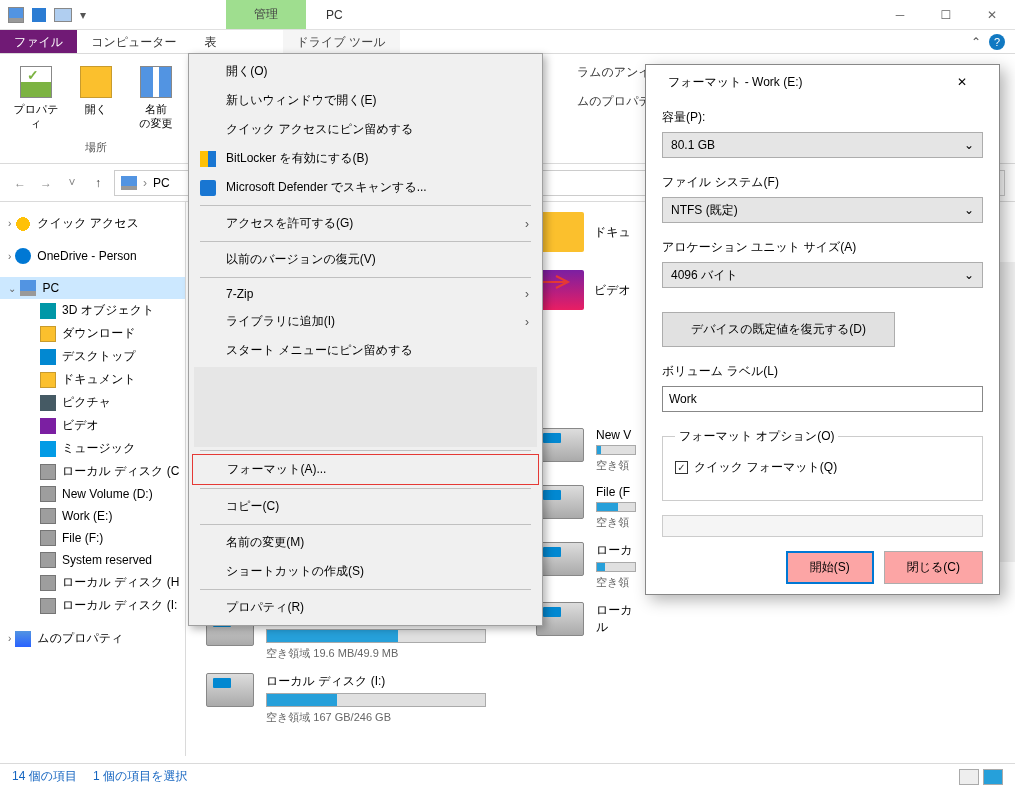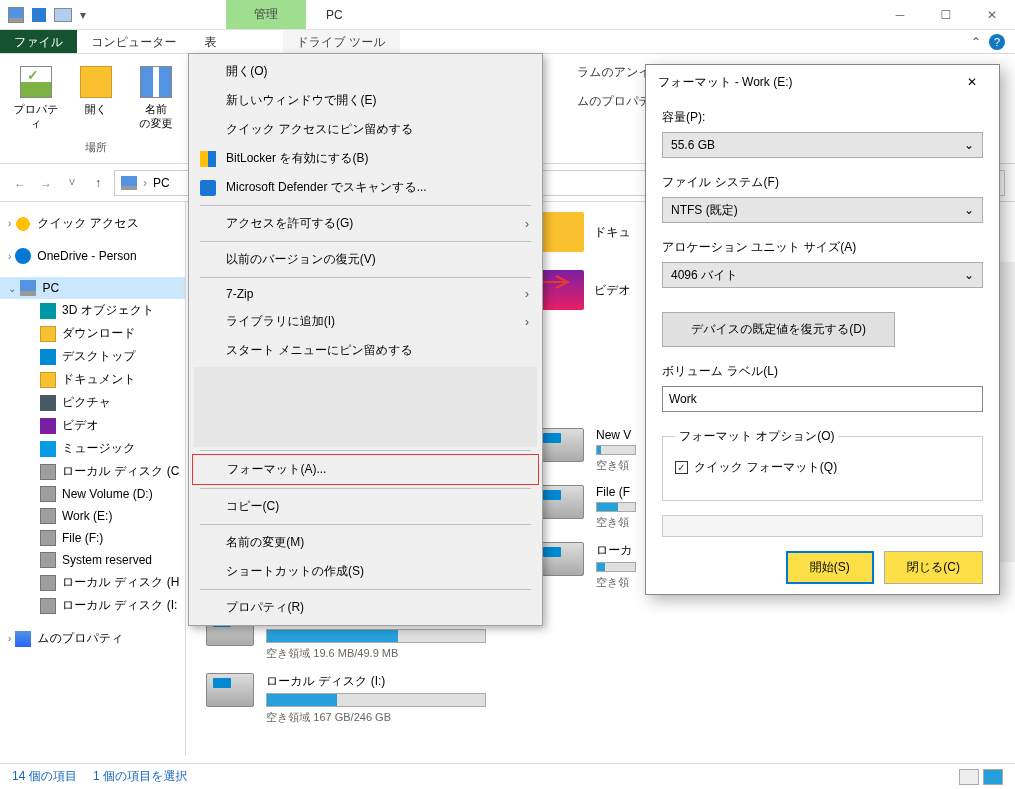--- a/index.html
+++ b/index.html
@@ -11,21 +11,21 @@
 .tb-check{width:14px;height:14px;background:#2b7cd3}
 .tb-tabs{width:18px;height:14px;background:#b0cef0;border:1px solid #888}
 .titlebar-dropdown{color:#555;cursor:default}
 .manage-tab{margin-left:140px;padding:6px 28px;background:#9fde8f;color:#444}
 .pc-label{margin-left:20px;color:#333}
 .winbtns{margin-left:auto;display:flex}
 .winbtn{width:46px;height:30px;display:flex;align-items:center;justify-content:center;color:#666}
 
 .ribbon-tabs{height:24px;display:flex;align-items:stretch;border-bottom:1px solid #dadada}
 .ribbon-tab{padding:4px 14px;color:#333}
-.ribbon-tab.file{background:#14532d;color:#fff}
+.ribbon-tab.file{background:#701a75;color:#fff}
 .ribbon-tab.manage-sub{background:#f5f5f5;color:#444;margin-left:52px}
 .ribbon-right{margin-left:auto;display:flex;align-items:center;padding-right:10px;gap:8px}
 .chevron-icon{color:#555}
 .help-icon{width:16px;height:16px;border-radius:50%;background:#1179c2;color:#fff;display:flex;align-items:center;justify-content:center;font-size:11px}
 
 .ribbon-body{height:110px;display:flex;padding:8px 10px;gap:10px;border-bottom:1px solid #dadada;position:relative}
 .ribbon-group{display:flex;flex-direction:column;align-items:center;height:100%}
 .ribbon-buttons{display:flex;gap:8px}
 .ribbon-btn{display:flex;flex-direction:column;align-items:center;width:52px;cursor:default}
 .ribbon-btn-icon{width:32px;height:32px;margin:4px 0}
@@ -86,35 +86,35 @@
 .ctx-item{display:flex;align-items:center;padding:6px 10px 6px 34px;cursor:default;position:relative}
 .ctx-item.hl{border:1px solid #e53935}
 .ctx-sep{height:1px;background:#c0c0c0;margin:3px 8px}
 .ctx-icon{position:absolute;left:8px;width:16px;height:16px}
 .shield{background:linear-gradient(90deg,#ffc107 0%,#ffc107 50%,#1976d2 50%)}
 .defender{background:#1976d2;border-radius:2px}
 .ctx-arrow{margin-left:auto;color:#555}
 .ctx-redact{background:#e6e6e6;height:80px;margin:2px}
 
 .dialog{position:absolute;left:645px;top:64px;width:355px;background:#fff;border:1px solid #888;box-shadow:5px 5px 15px rgba(0,0,0,0.3);z-index:20}
-.dlg-title{height:34px;display:flex;align-items:center;padding:0 12px}
+.dlg-title{height:34px;display:flex;align-items:center;padding:0 22px}
 .dlg-close{margin-left:auto;width:30px;height:30px;display:flex;align-items:center;justify-content:center}
 .dlg-body{padding:10px 16px}
 .dlg-field{margin-bottom:16px}
 .dlg-label{display:block;margin-bottom:6px}
 .dlg-select{width:100%;height:26px;border:1px solid #adadad;background:#e5e5e5;padding:0 8px;display:flex;align-items:center;justify-content:space-between}
 .dlg-input{width:100%;height:26px;border:1px solid #888;padding:0 6px}
 .dlg-btn-restore{padding:8px 28px;border:1px solid #adadad;background:#e1e1e1;margin:8px 0 16px}
 .dlg-fieldset{border:1px solid #ccc;padding:14px 12px 24px;margin-bottom:14px}
 .dlg-fieldset legend{padding:0 4px}
 .dlg-checkbox{display:flex;align-items:center;gap:6px}
 .dlg-check{width:13px;height:13px;border:1px solid #333;display:flex;align-items:center;justify-content:center;font-size:10px;color:#333}
 .dlg-progress{height:22px;border:1px solid #ccc;background:#f5f5f5;margin-bottom:14px}
 .dlg-buttons{display:flex;justify-content:flex-end;gap:10px}
-.dlg-btn{padding:6px 22px;border:1px solid #adadad;background:#fde047}
+.dlg-btn{padding:6px 22px;border:1px solid #adadad;background:#fca5a5}
 .dlg-btn.start{border:2px solid #0078d4}
 
 .statusbar{position:absolute;bottom:0;left:0;right:0;height:26px;border-top:1px solid #dadada;display:flex;align-items:center;padding:0 12px;gap:16px;color:#1565c0}
 .statusbar-right{margin-left:auto;display:flex;gap:4px}
 .view-btn{width:20px;height:16px;border:1px solid #aaa;background:#eee}
 .view-btn.sel{background:#26a0da}
 
 .scrollbar-v{position:absolute;right:0;top:60px;width:16px;height:300px;background:#f0f0f0}
 </style>
 </head>
@@ -338,20 +338,26 @@
       <div class="drive-item" style="width:100px">
           <div class="drive-icon"></div>
           <div class="drive-info">
             <div class="drive-name">ローカ</div>
             <div class="drive-bar" style="height:10px">
               <div class="drive-bar-fill" style="width:20%"></div>
             </div>
             <div class="drive-space">空き領</div>
           </div>
         </div>
+      <div class="drive-item" style="width:100px">
+          <div class="drive-icon"></div>
+          <div class="drive-info">
+            <div class="drive-name">ローカル</div>
+          </div>
+        </div>
     </div>
     <div class="scrollbar-v"></div>
   </div>
 </div>
 
 <div class="ctxmenu">
   <div class="ctx-item">
       <span>開く(O)</span>
     </div>
   <div class="ctx-item">
@@ -413,21 +419,21 @@
 
 <div class="dialog">
   <div class="dlg-title">
     <span>フォーマット - Work (E:)</span>
     <span class="dlg-close">✕</span>
   </div>
   <div class="dlg-body">
     <div class="dlg-field">
       <label class="dlg-label">容量(P):</label>
       <div class="dlg-select">
-          <span>55.6 GB</span>
+          <span>80.1 GB</span>
           <span>⌄</span>
         </div>
     </div>
     <div class="dlg-field">
       <label class="dlg-label">ファイル システム(F)</label>
       <div class="dlg-select">
           <span>NTFS (既定)</span>
           <span>⌄</span>
         </div>
     </div>

